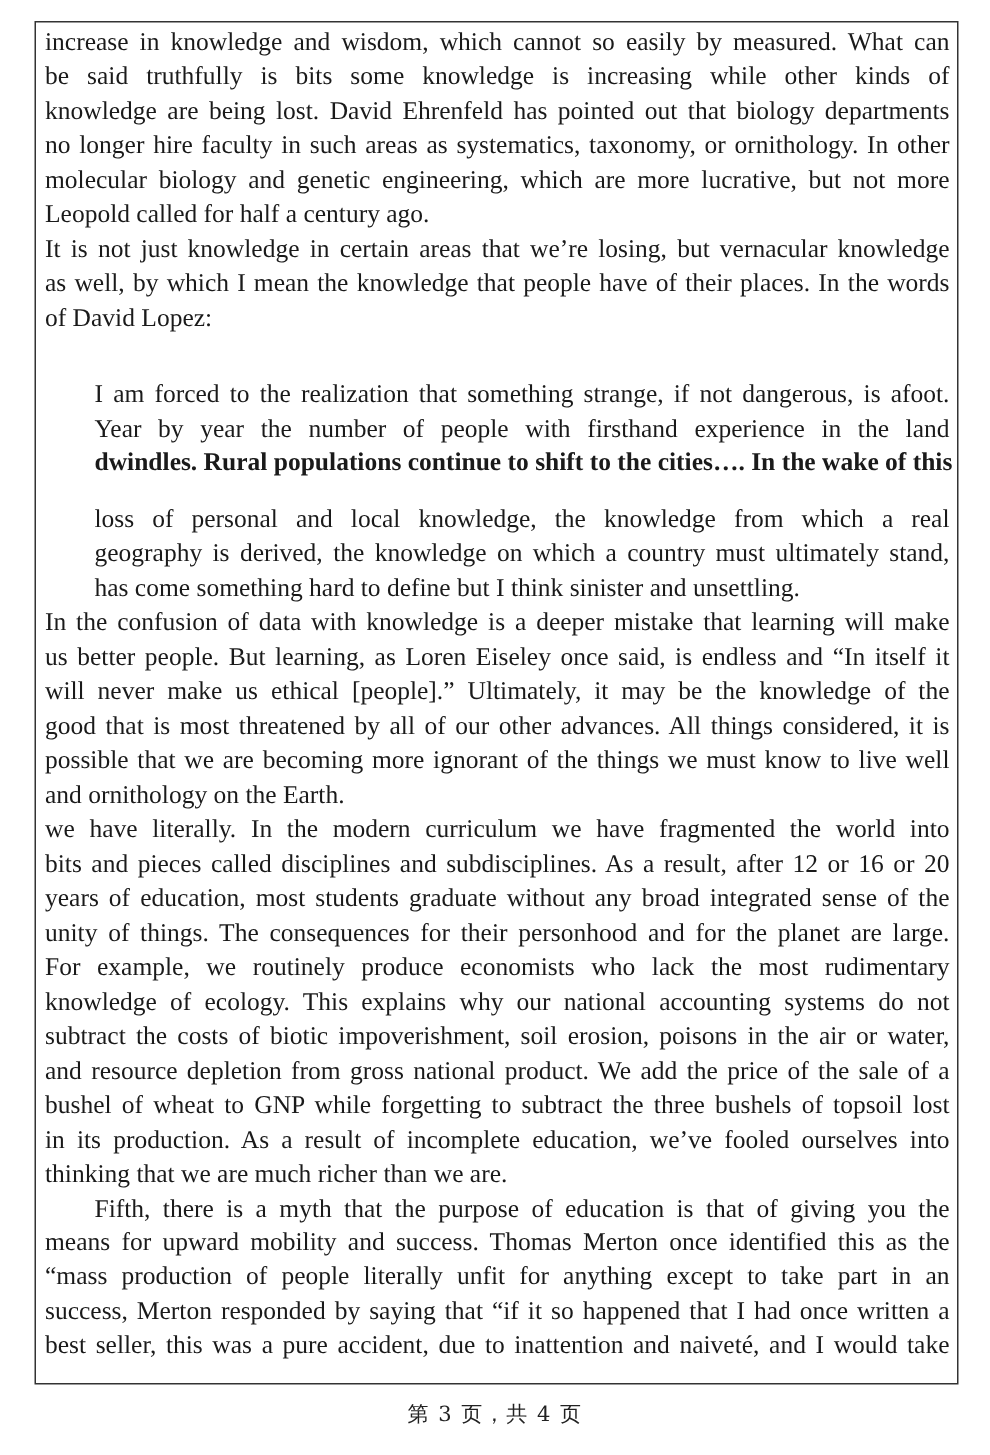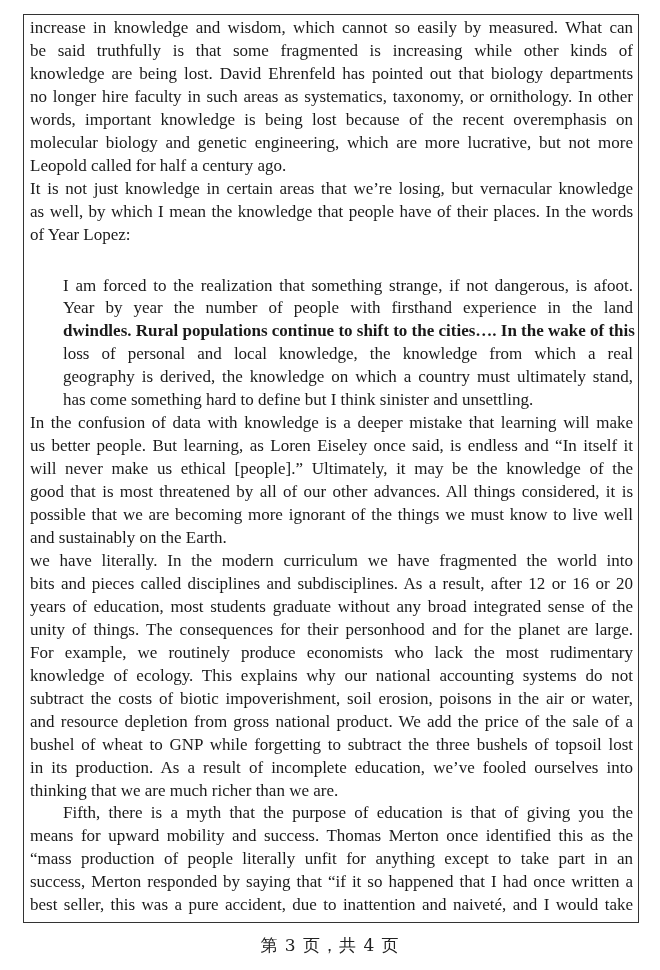--- a/index.html
+++ b/index.html
@@ -17,58 +17,57 @@
     color: #1a1a1a;
   }
   .frame p { margin: 0; text-align: justify; text-align-last: auto; }
   .line { display: block; text-align: justify; text-align-last: justify; white-space: nowrap; }
   .line.last { text-align-last: left; }
   .footer {
     position: absolute;
     left: 0; width: 660px; top: 934px;
     text-align: center;
     font-family: "DejaVu Serif", "Liberation Serif", serif;
-    font-size: 17px;
+    font-size: 14px;
     color: #222;
     letter-spacing: 1px;
   }
 </style>
 </head>
 <body>
 
 <div class="frame" id="frame">
     <p>
       <span class="line">increase in knowledge and wisdom, which cannot so easily by measured. What can</span>
-      <span class="line">be said truthfully is that some fragmented is increasing while other kinds of</span>
+      <span class="line">be said truthfully is bits some knowledge is increasing while other kinds of</span>
       <span class="line">knowledge are being lost. David Ehrenfeld has pointed out that biology departments</span>
       <span class="line">no longer hire faculty in such areas as systematics, taxonomy, or ornithology. In other</span>
-      <span class="line">words, important knowledge is being lost because of the recent overemphasis on</span>
       <span class="line">molecular biology and genetic engineering, which are more lucrative, but not more</span>
       <span class="line last">Leopold called for half a century ago.</span>
     </p>
     <p>
       <span class="line">It is not just knowledge in certain areas that we’re losing, but vernacular knowledge</span>
       <span class="line">as well, by which I mean the knowledge that people have of their places. In the words</span>
-      <span class="line last">of Year Lopez:</span>
+      <span class="line last">of David Lopez:</span>
     </p>
     <p>
       <span class="line" style="padding-left: 33px; margin-top: 28px;">I am forced to the realization that something strange, if not dangerous, is afoot.</span>
       <span class="line" style="padding-left: 33px;">Year by year the number of people with firsthand experience in the land</span>
       <span class="line" style="padding-left: 33px; font-weight: bold;">dwindles. Rural populations continue to shift to the cities…. In the wake of this</span>
-      <span class="line" style="padding-left: 33px;">loss of personal and local knowledge, the knowledge from which a real</span>
+      <span class="line" style="padding-left: 33px; margin-top: 15px;">loss of personal and local knowledge, the knowledge from which a real</span>
       <span class="line" style="padding-left: 33px;">geography is derived, the knowledge on which a country must ultimately stand,</span>
       <span class="line last" style="padding-left: 33px;">has come something hard to define but I think sinister and unsettling.</span>
     </p>
     <p>
       <span class="line">In the confusion of data with knowledge is a deeper mistake that learning will make</span>
       <span class="line">us better people. But learning, as Loren Eiseley once said, is endless and “In itself it</span>
       <span class="line">will never make us ethical [people].” Ultimately, it may be the knowledge of the</span>
       <span class="line">good that is most threatened by all of our other advances. All things considered, it is</span>
       <span class="line">possible that we are becoming more ignorant of the things we must know to live well</span>
-      <span class="line last">and sustainably on the Earth.</span>
+      <span class="line last">and ornithology on the Earth.</span>
     </p>
     <p class="indent-para">
       <span class="line">we have literally. In the modern curriculum we have fragmented the world into</span>
       <span class="line">bits and pieces called disciplines and subdisciplines. As a result, after 12 or 16 or 20</span>
       <span class="line">years of education, most students graduate without any broad integrated sense of the</span>
       <span class="line">unity of things. The consequences for their personhood and for the planet are large.</span>
       <span class="line">For example, we routinely produce economists who lack the most rudimentary</span>
       <span class="line">knowledge of ecology. This explains why our national accounting systems do not</span>
       <span class="line">subtract the costs of biotic impoverishment, soil erosion, poisons in the air or water,</span>
       <span class="line">and resource depletion from gross national product. We add the price of the sale of a</span>

